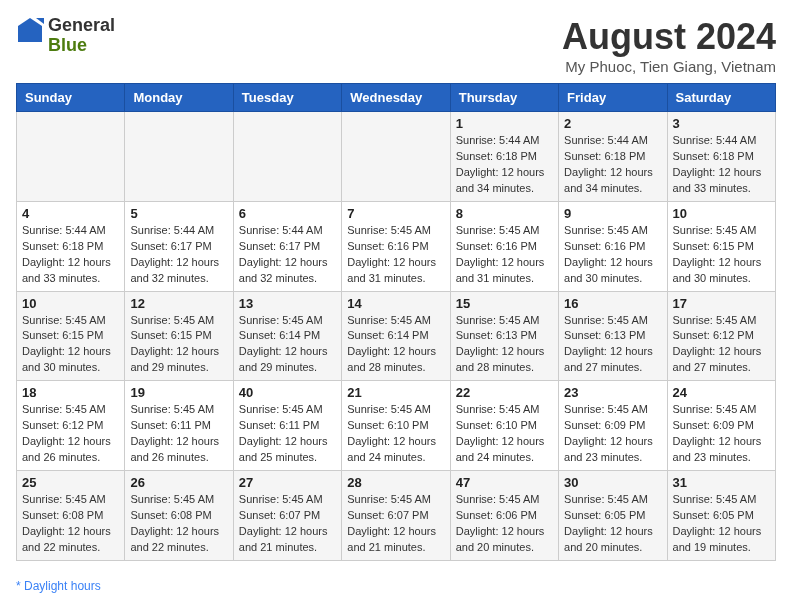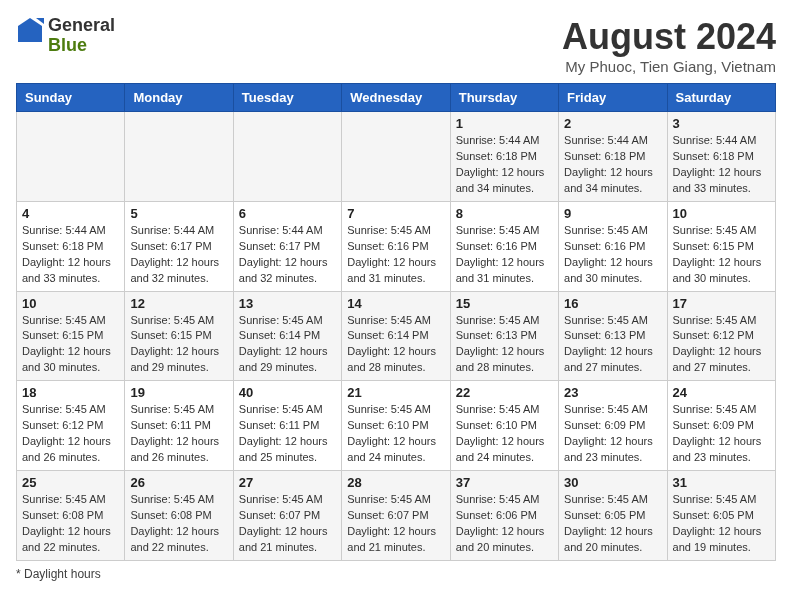--- a/index.html
+++ b/index.html
@@ -89,23 +89,23 @@
       color: #333;
       line-height: 1.45;
     }
     .empty-cell {
       background: #fff !important;
     }
     tbody tr:nth-child(odd) td.empty-cell {
       background: #f5f5f5 !important;
     }
     .footer-note {
-      margin-top: 6px;
+      margin-top: 18px;
       font-size: 12px;
-      color: #404040;
+      color: #3b82f6;
       text-align: left;
     }
   </style>
 </head>
 <body>
 
 <div class="header">
   <div class="logo">
     <svg class="logo-icon" viewBox="0 0 28 28">
       <polygon points="14,2 26,10 26,26 2,26 2,10" fill="#2563c0"></polygon>
@@ -338,21 +338,21 @@
 and 21 minutes.</div>
         </td>
         <td>
           <span class="day-number">28</span>
           <div class="day-info" style="white-space: pre-line;">Sunrise: 5:45 AM
 Sunset: 6:07 PM
 Daylight: 12 hours
 and 21 minutes.</div>
         </td>
         <td>
-          <span class="day-number">37</span>
+          <span class="day-number">47</span>
           <div class="day-info" style="white-space: pre-line;">Sunrise: 5:45 AM
 Sunset: 6:06 PM
 Daylight: 12 hours
 and 20 minutes.</div>
         </td>
         <td>
           <span class="day-number">30</span>
           <div class="day-info" style="white-space: pre-line;">Sunrise: 5:45 AM
 Sunset: 6:05 PM
 Daylight: 12 hours

